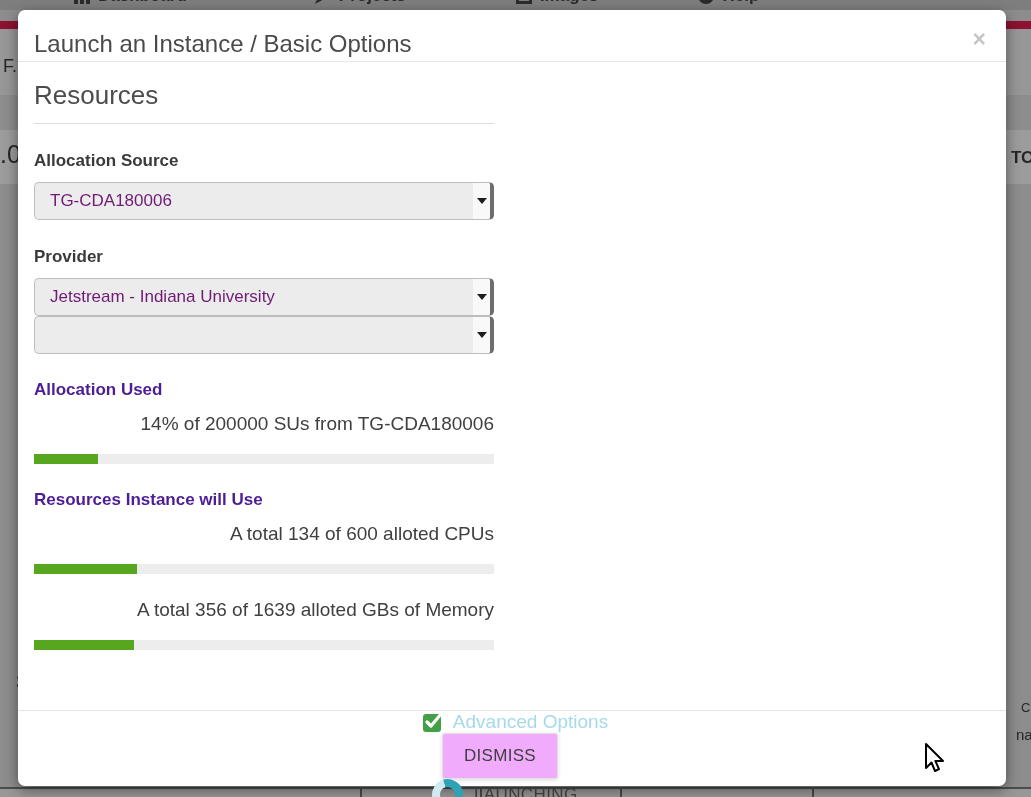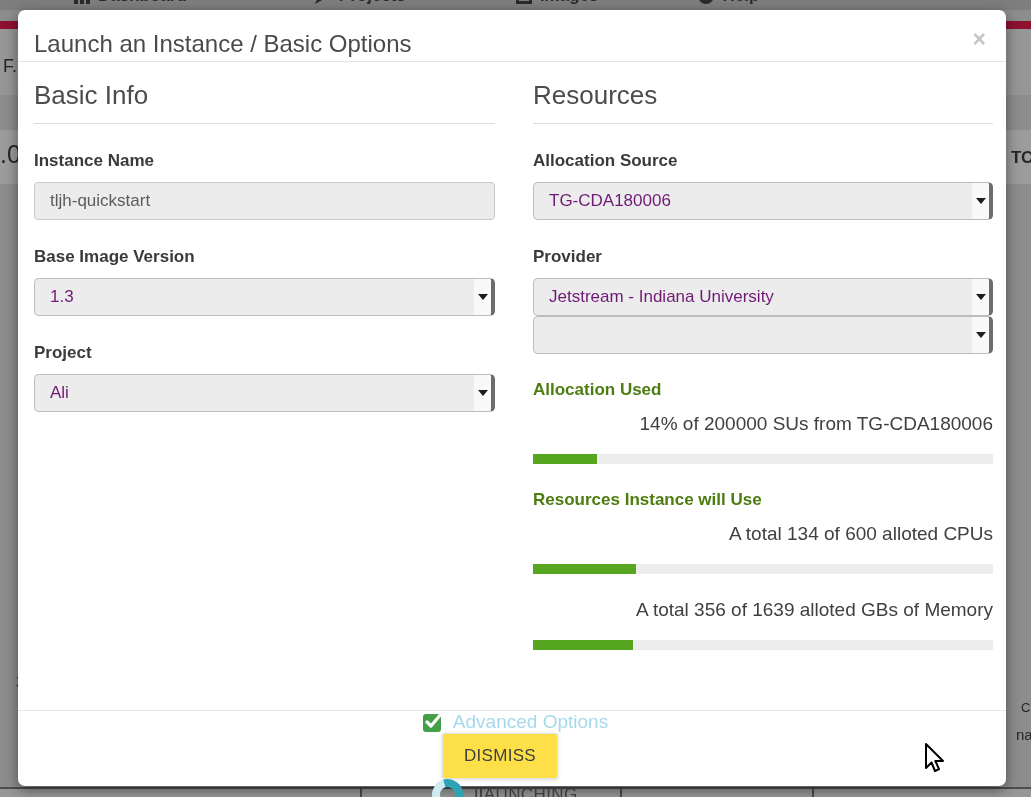--- a/index.html
+++ b/index.html
@@ -41,31 +41,31 @@
   .col { }
   .col-left { width:461px; margin-right:38px; }
   .col-right { width:460px; }
   .section-heading { margin-top:18px; font-size:26px; color:#4c4c4c; font-weight:normal; padding-bottom:12px; border-bottom:1px solid #dddddd; }
   .field-label { margin:27px 0 11px; font-size:17px; font-weight:bold; color:#3a3a3a; }
   .text-input { width:100%; height:38px; background:#ececec; border:1px solid #c9c9c9; border-radius:4px; font-size:17px; color:#5c5c5c; padding-left:15px; font-family:inherit; }
   .select { position:relative; width:100%; height:38px; background:#ececec; border:1px solid #bdbdbd; border-right:4px solid #6d6d6d; border-radius:5px; display:flex; align-items:center; cursor:pointer; }
   .select-value { font-size:17px; color:#701a75; padding-left:15px; white-space:nowrap; overflow:hidden; }
   .select-btn { position:absolute; right:0; top:0; bottom:0; width:17px; background:#f9f9f9; border-radius:0 2px 2px 0; display:flex; align-items:center; justify-content:center; }
   .select-arrow { width:0; height:0; border-left:5px solid transparent; border-right:5px solid transparent; border-top:6px solid #1d1d1d; }
-  .stat-label { margin:26px 0 0; font-size:17px; font-weight:bold; color:#4d7c0f; }
+  .stat-label { margin:26px 0 0; font-size:17px; font-weight:bold; color:#4c1d95; }
   .stat-text { margin:13px 0 0; font-size:19px; color:#404040;text-align:right; }
   .progress { margin-top:19px; width:100%; height:10px; background:#ededed; }
   .progress-fill { height:100%; background:#56a71f; width:0; }
 
   
   .modal-footer { position:absolute; left:0; right:0; bottom:0; height:76px; border-top:1px solid #e5e5e5; display:flex; align-items:center; padding:0 26px 0 32px;flex-direction:column; }
   .advanced { display:flex; align-items:center; gap:9px; cursor:pointer; }
   .advanced-label { font-size:19px; color:#a6d9eb; }
   .spacer { flex:1; }
-  .dismiss-btn { background:#fde047; border:1px solid #e2e2e2; border-radius:3px; box-shadow:0 1px 4px rgba(0,0,0,0.15); font-family:inherit; font-size:17px; color:#3f3f3f; padding:12px 21px; letter-spacing:0.3px; cursor:pointer; margin-right:30px; }
+  .dismiss-btn { background:#f0abfc; border:1px solid #e2e2e2; border-radius:3px; box-shadow:0 1px 4px rgba(0,0,0,0.15); font-family:inherit; font-size:17px; color:#3f3f3f; padding:12px 21px; letter-spacing:0.3px; cursor:pointer; margin-right:30px; }
   .launching { display:flex; align-items:center; gap:11px; }
   .spinner { width:31px; height:31px; border-radius:50%; border:8px solid #cfeaf0; border-top-color:#2fa3b6; border-right-color:#2fa3b6; transform:rotate(28deg); }
   .launching-label { font-size:17px; color:#3a3a3a; letter-spacing:0.4px; }
   .cursor { position:absolute; left:900px; top:732px; pointer-events:none; }
 </style>
 </head>
 <body>
 
 <div class="bg-nav">
   <div class="bg-nav-row">
@@ -104,42 +104,20 @@
 </div>
 
 <div class="modal">
   <div class="modal-header">
     <div class="modal-title">Launch an Instance / Basic Options</div>
     <div class="modal-close">×</div>
   </div>
 
   <div class="modal-body">
 
-    <div class="col col-left">
-      <div class="section-heading">Basic Info</div>
-
-      <div class="field-label">Instance Name</div>
-      <input class="text-input" type="text" value="tljh-quickstart" style="">
-
-      <div class="field-label">Base Image Version</div>
-      <div class="select">
-        <span class="select-value">1.3</span>
-        <span class="select-btn">
-            <span class="select-arrow"></span>
-          </span>
-      </div>
-
-      <div class="field-label">Project</div>
-      <div class="select">
-        <span class="select-value">Ali</span>
-        <span class="select-btn">
-            <span class="select-arrow"></span>
-          </span>
-      </div>
-    </div>
 
     <div class="col col-right">
       <div class="section-heading">Resources</div>
 
       <div class="field-label">Allocation Source</div>
       <div class="select">
         <span class="select-value">TG-CDA180006</span>
         <span class="select-btn">
             <span class="select-arrow"></span>
           </span>

